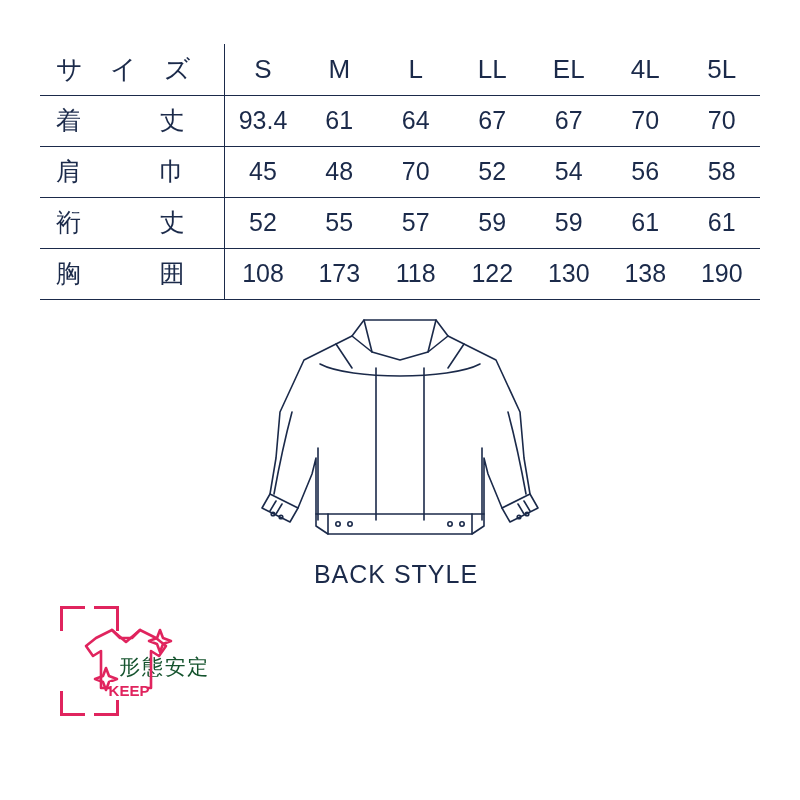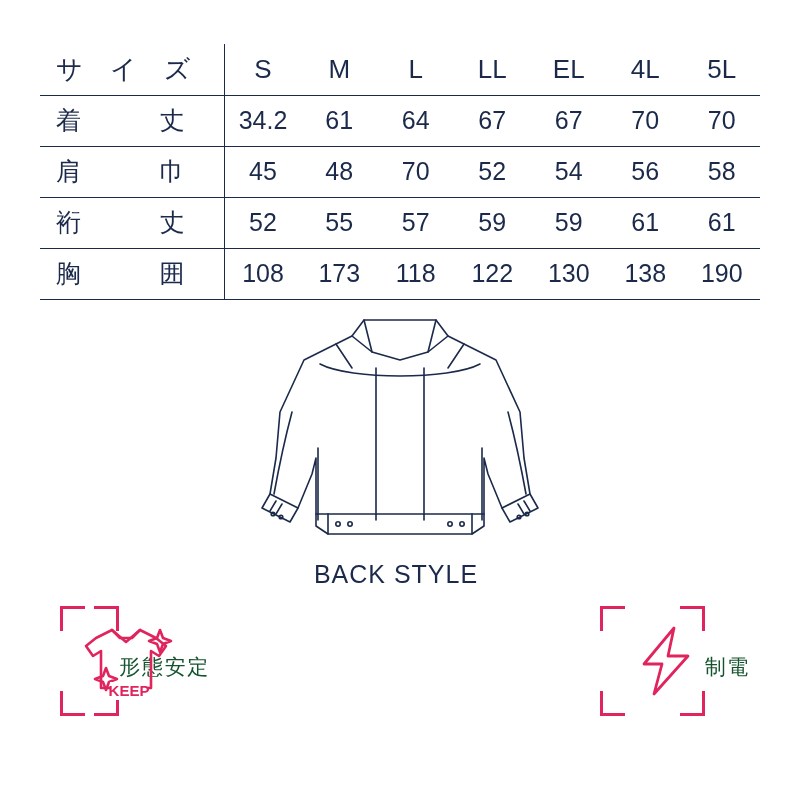--- a/index.html
+++ b/index.html
@@ -153,21 +153,21 @@
         <td>5L</td>
       </tr>
 
       <tr>
         <td class="rowlabel">
           <span class="lbl">
             <span>着</span>
             <span>丈</span>
           </span>
         </td>
-        <td>34.2</td>
+        <td>93.4</td>
         <td>61</td>
         <td>64</td>
         <td>67</td>
         <td>67</td>
         <td>70</td>
         <td>70</td>
       </tr>
 
       <tr>
         <td class="rowlabel">
@@ -275,28 +275,16 @@
           <path d="M100 24 l3 8 l8 3 l-8 3 l-3 8 l-3 -8 l-8 -3 l8 -3 z"></path>
           <path d="M46 62 l3 8 l8 3 l-8 3 l-3 8 l-3 -8 l-8 -3 l8 -3 z"></path>
           <rect x="50" y="76" width="38" height="18" fill="#ffffff" stroke="none"></rect>
           <text x="69" y="90" font-family="Liberation Sans, sans-serif" font-size="15" font-weight="bold" fill="#e0245e" stroke="none" text-anchor="middle">KEEP</text>
         </svg>
       </div>
       <div class="feature-caption">形態安定</div>
     </div>
 
 
-    <div class="feature">
-      <div class="feature-frame">
-        <span class="corner tl"></span>
-        <span class="corner tr"></span>
-        <span class="corner bl"></span>
-        <span class="corner br"></span>
-        <svg class="feature-art" viewBox="0 0 132 110" fill="none" stroke="#e0245e" stroke-width="2.8" stroke-linejoin="round" stroke-linecap="round">
-          <path d="M74 22 L44 58 L62 58 L54 88 L88 50 L68 50 Z"></path>
-        </svg>
-      </div>
-      <div class="feature-caption">制電</div>
-    </div>
 
 
   </div>
 </div>
 
 </body></html>

